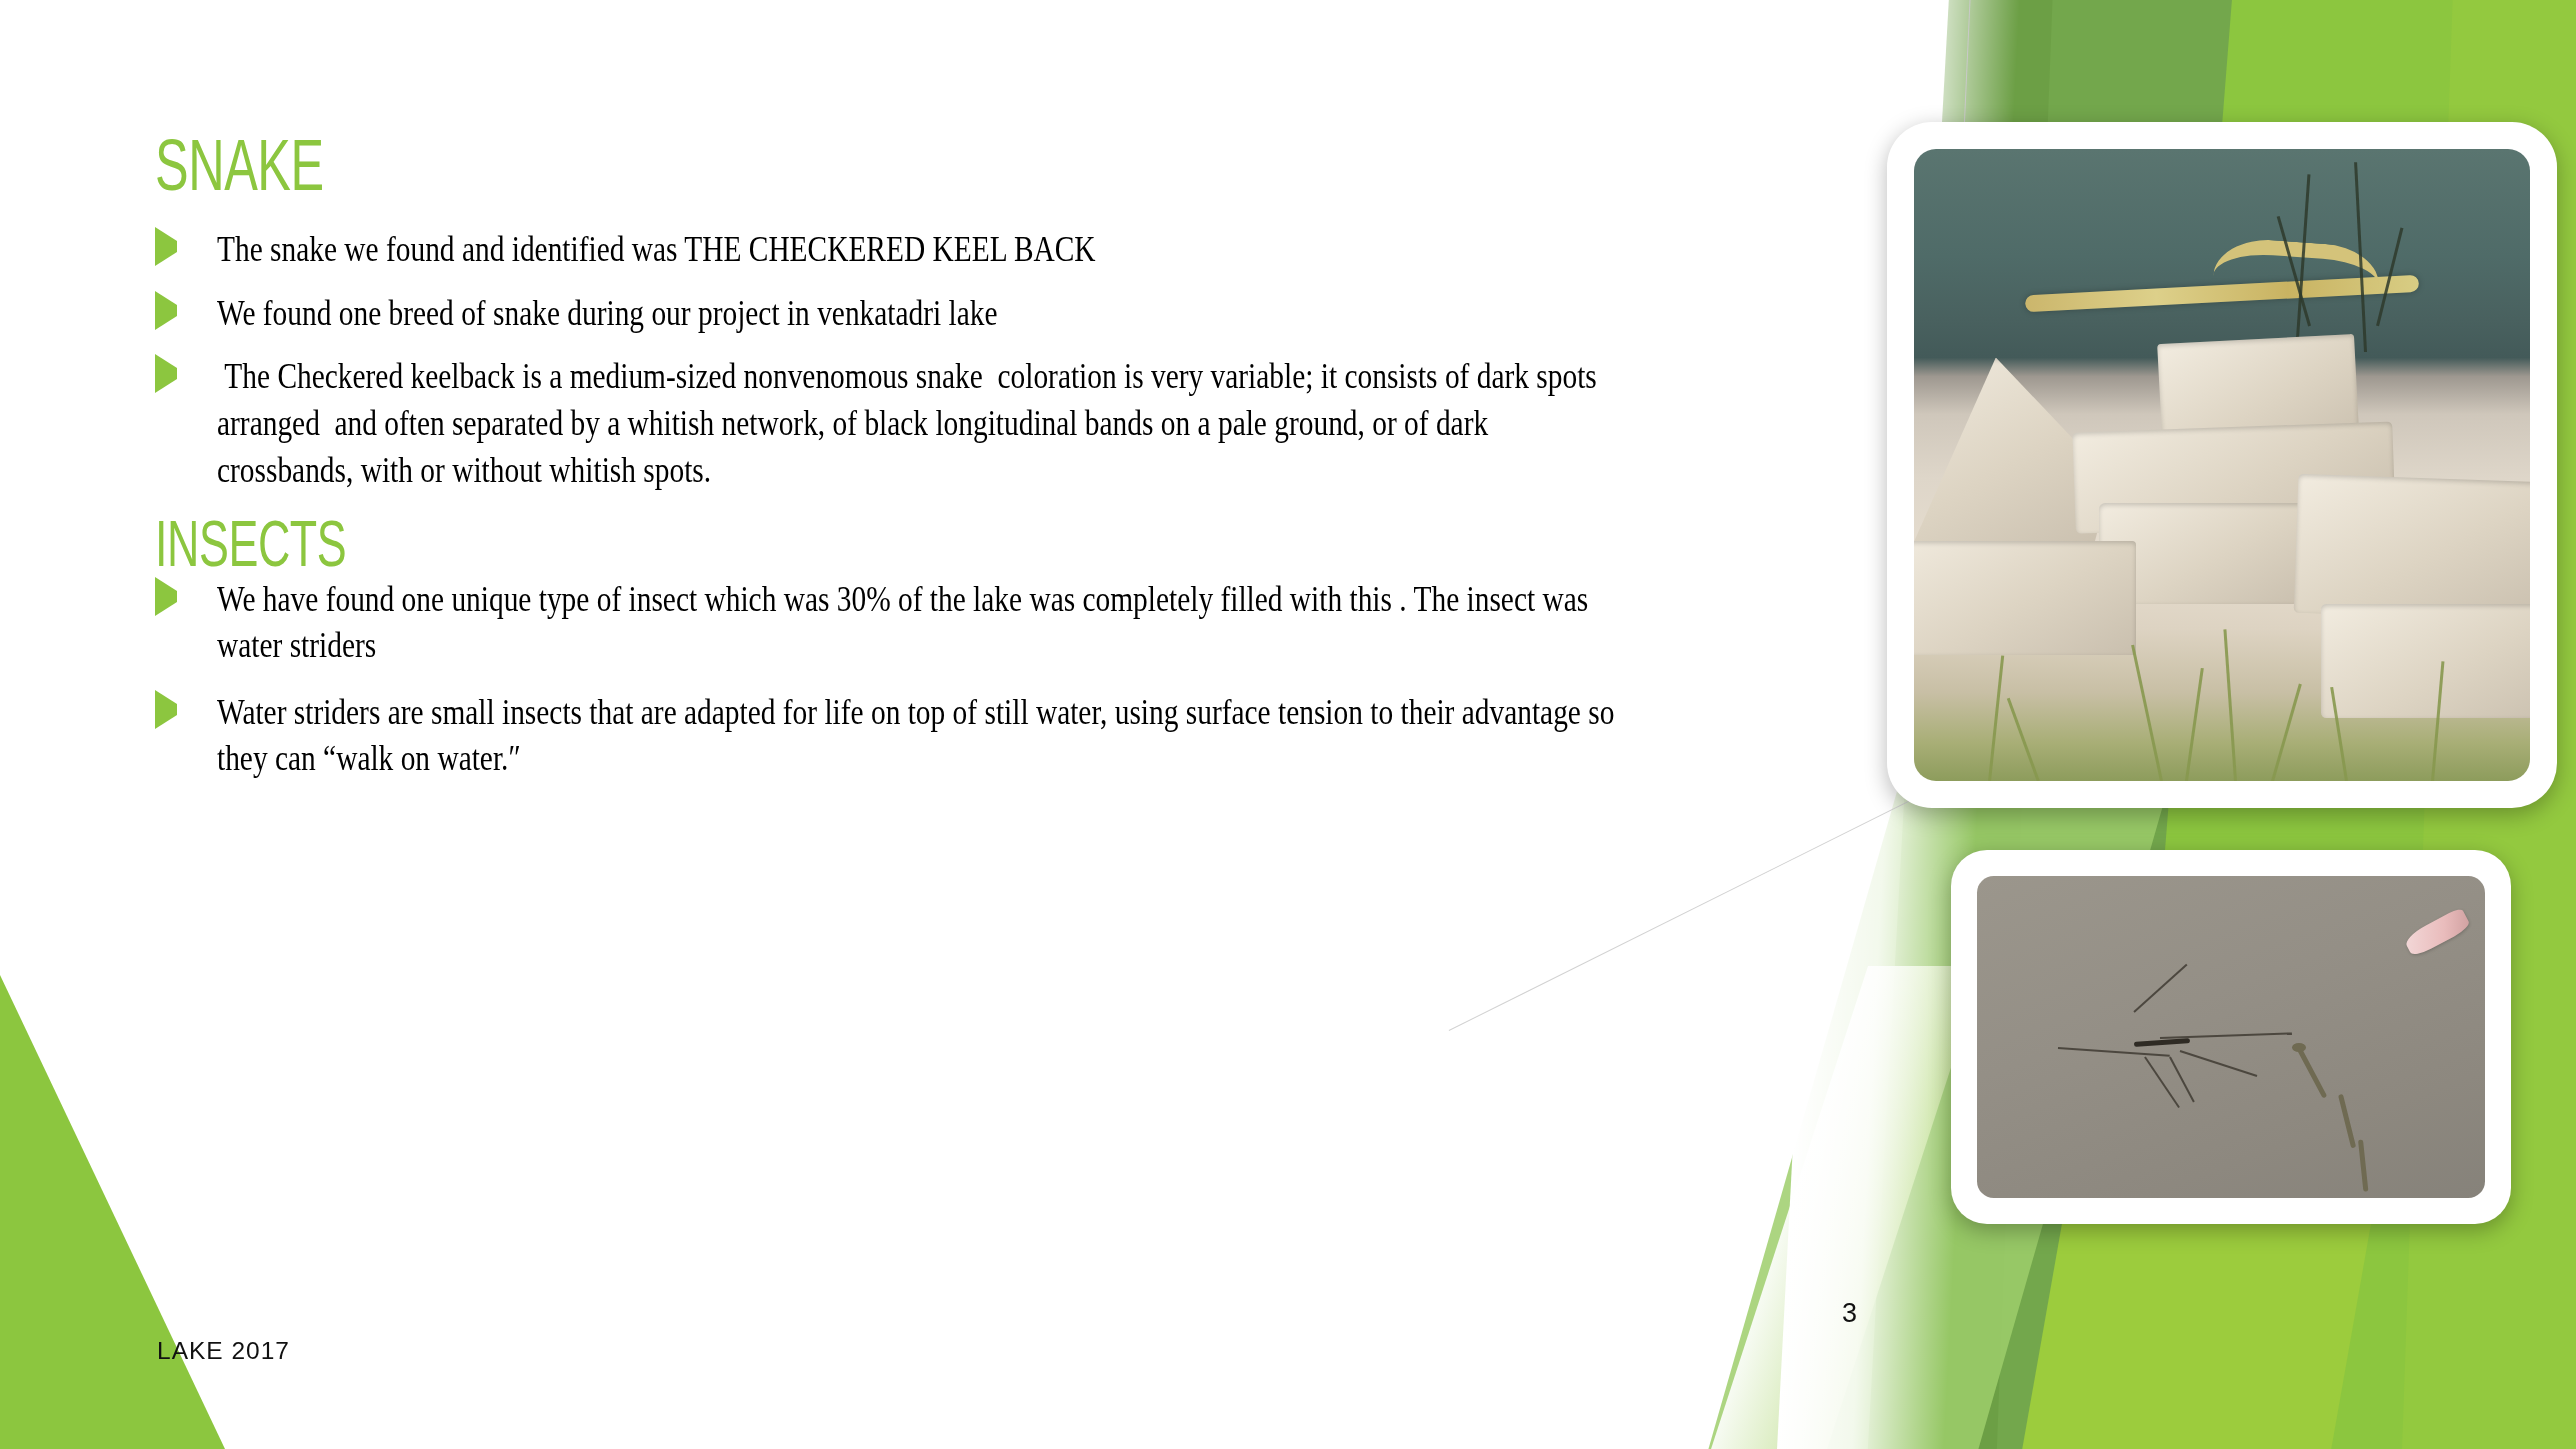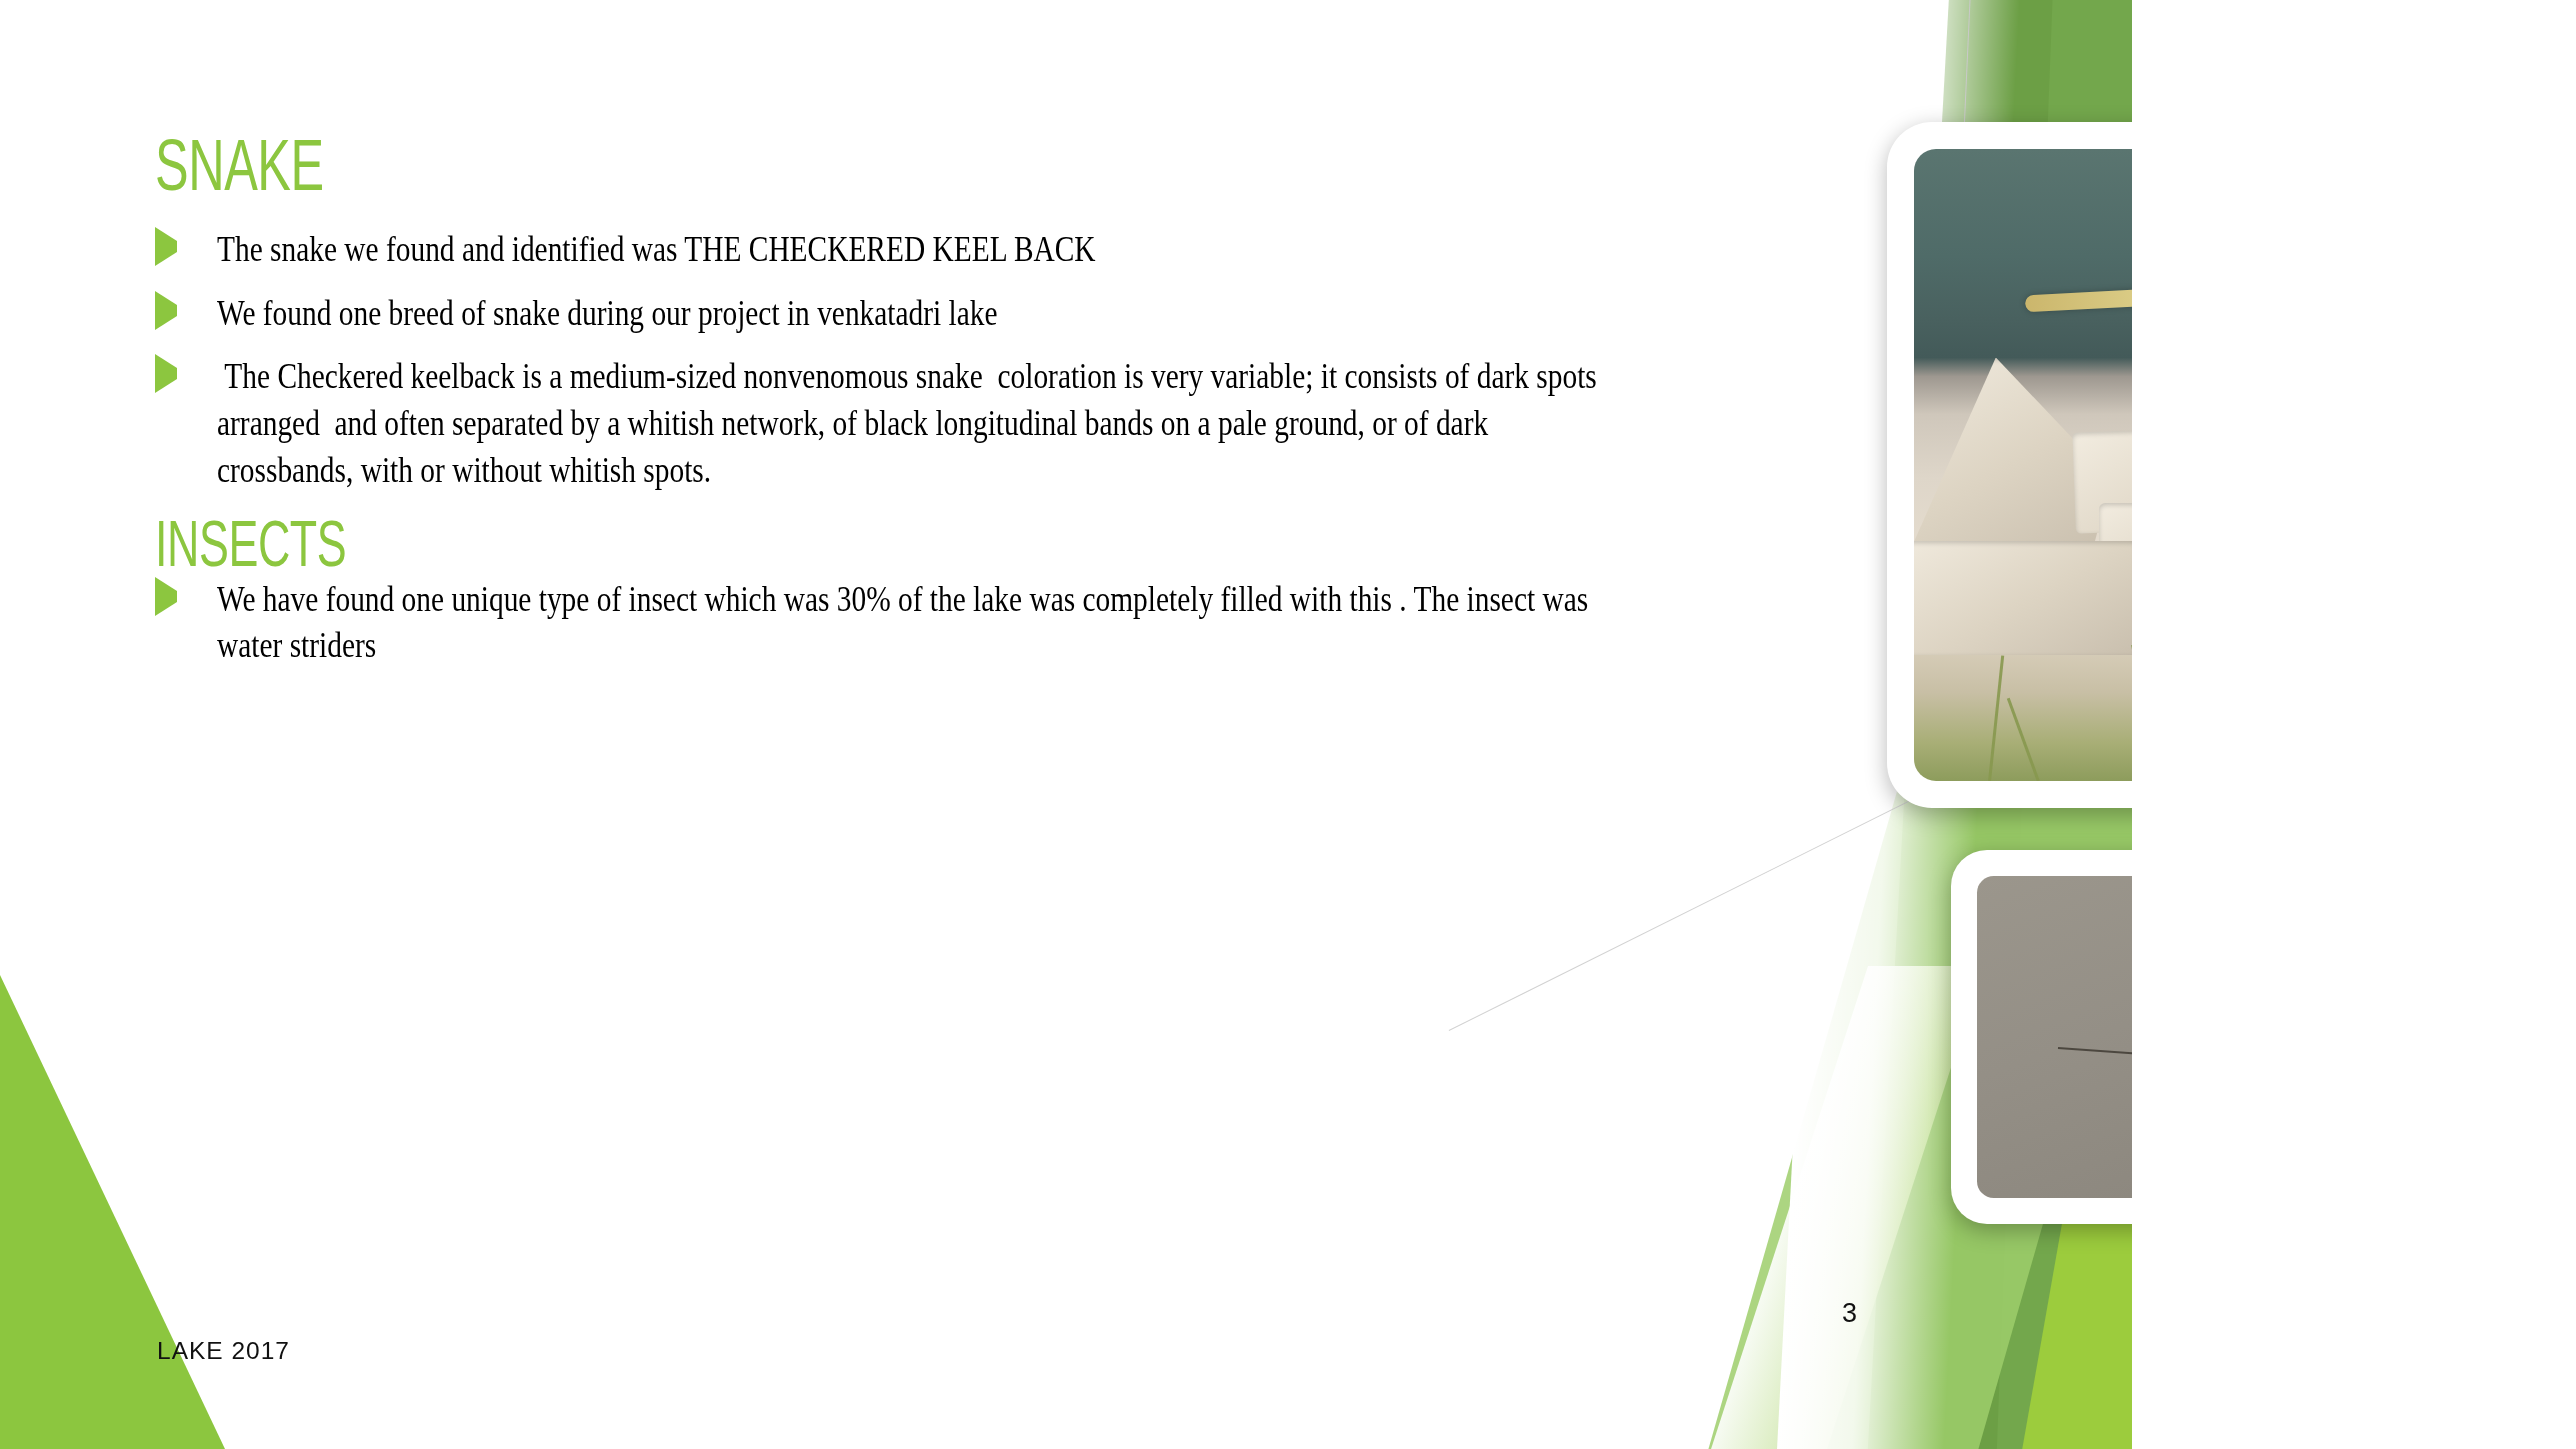--- a/index.html
+++ b/index.html
@@ -7,21 +7,21 @@
   body {
     background:#ffffff;
     font-family:"Liberation Serif", serif;
     overflow:hidden;
     position:relative;
   }
 
   .slide {
     position:absolute;
     inset:0;
-    width:2132px;
+    width:2576px;
     height:1449px;
     background:#ffffff;
     overflow:hidden;
   }
 
   
   .deco { position:absolute; inset:0; pointer-events:none; }
 
   .band {
     position:absolute;
@@ -344,20 +344,24 @@
       </div>
     </div>
 
     <div class="heading" id="heading-insects">INSECTS</div>
 
     <div class="bullets bullets-insects">
       <div class="bullet">
         <span class="marker"><span class="tri"></span></span>
         <span class="text">We have found one unique type of insect which was 30% of the lake was completely filled with this . The insect was water striders</span>
       </div>
+      <div class="bullet">
+        <span class="marker"><span class="tri"></span></span>
+        <span class="text">Water striders are small insects that are adapted for life on top of still water, using surface tension to their advantage so they can “walk on water.″</span>
+      </div>
     </div>
 
   </div>
 
   <div class="photo-frame" id="photo-snake">
     <div class="photo-inner img-snake">
       <div class="snake-body"></div>
 
       <div class="weed" style="left:62%; top:4%;  height:26%; transform:rotate(4deg);"></div>
       <div class="weed" style="left:64%; top:10%; height:18%; transform:rotate(-16deg);"></div>

